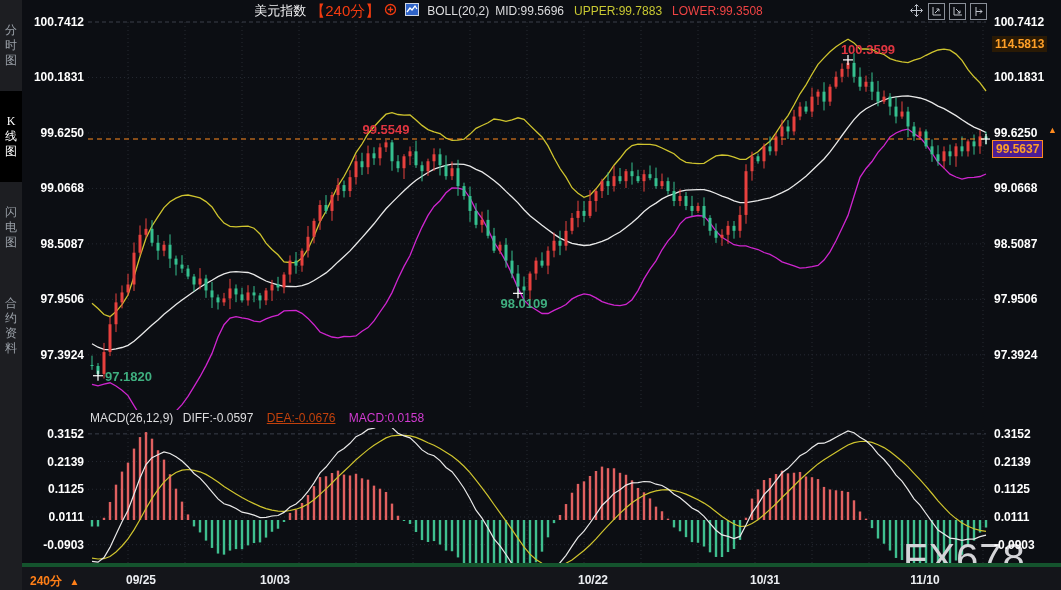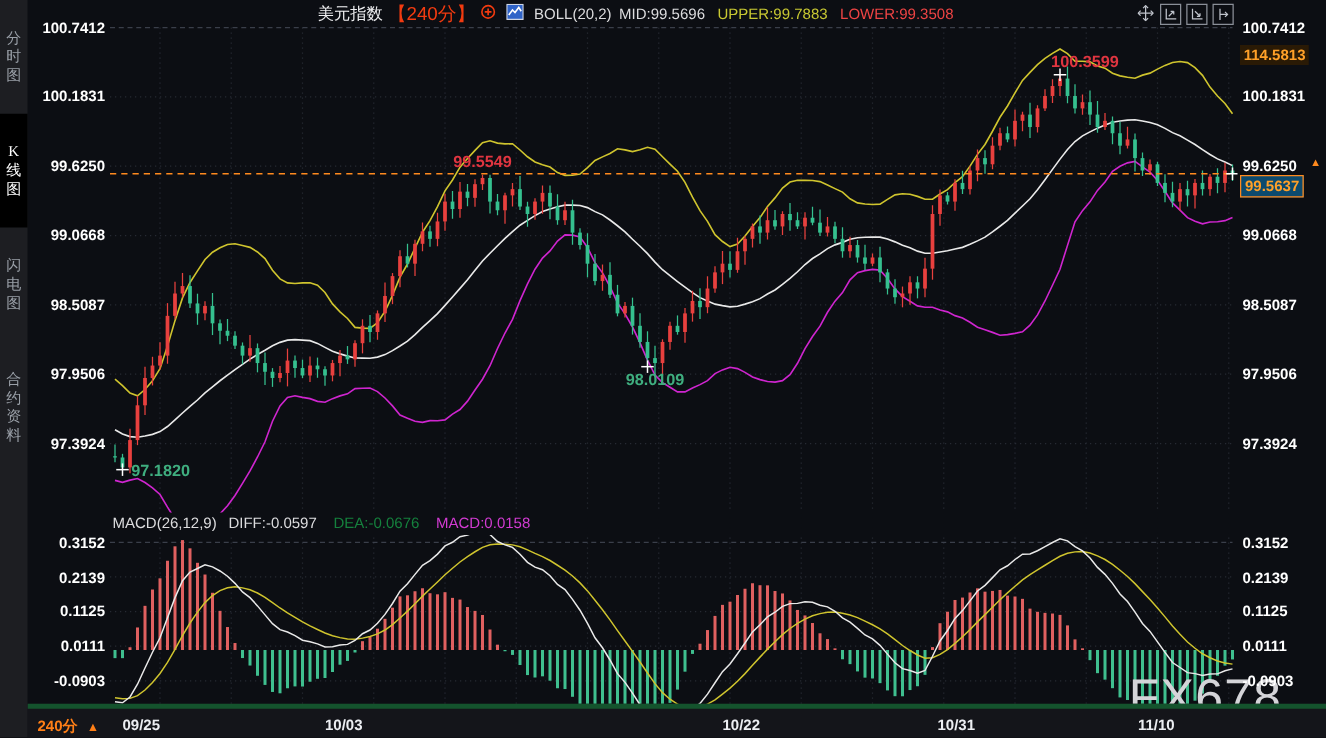--- a/index.html
+++ b/index.html
@@ -26,29 +26,29 @@
   .tb-ico{width:15px;height:15px;display:flex;align-items:center;justify-content:center;cursor:pointer;}
   .tb-box{border:1px solid #8a8f98;}
   
   .axis-label{position:absolute;font-size:12px;font-weight:bold;color:#ffffff;height:14px;line-height:14px;}
   #left-axis .axis-label{right:4px;}
   #right-axis .axis-label{left:4px;}
   #left-axis{position:absolute;left:22px;top:0;width:66px;height:590px;z-index:3;}
   #right-axis{position:absolute;left:990px;top:0;width:71px;height:590px;z-index:3;}
   .badge-high{position:absolute;left:2px;background:#2a1a05;color:#ffa028;font-size:12px;
               font-weight:bold;padding:1px 3px;}
-  .badge-cur{position:absolute;left:2px;background:#0c4a6e;color:#ffa028;font-size:12px;
+  .badge-cur{position:absolute;left:2px;background:#4c1d95;color:#ffa028;font-size:12px;
              font-weight:bold;padding:1px 3px;border:1px solid #ff8a1e;}
   .scale-arrow{position:absolute;left:58px;color:#ff8a1e;font-size:9px;line-height:9px;}
   
   #chart{position:absolute;left:88px;top:20px;z-index:1;}
   
   #macd-header{position:absolute;left:90px;top:411px;font-size:12px;white-space:nowrap;z-index:4;}
   #macd-header .m-name,#macd-header .m-diff{color:#dcdcde;}
-  #macd-header .m-dea{color:#15803d;margin-left:10px;}
+  #macd-header .m-dea{color:#c2410c;margin-left:10px;text-decoration:underline;}
   #macd-header .m-macd{color:#d23bd2;margin-left:10px;}
   #macd-header .m-diff{margin-left:6px;}
   
   #bottom-bar{position:absolute;left:22px;right:0;top:563px;height:27px;background:#14151a;
               border-top:4px solid #14532d;z-index:4;}
   #period-label{position:absolute;left:8px;top:6px;color:#ff7f17;font-size:12px;font-weight:bold;}
   #period-label .up{font-size:10px;margin-left:4px;}
   .x-date{position:absolute;top:6px;transform:translateX(-50%);font-size:12px;font-weight:bold;color:#eceef2;}
   #session-box{position:absolute;top:3px;transform:translateX(-50%);background:#5d4d26;
                border:1px solid #6a6048;color:#ffffff;font-size:12px;font-weight:bold;
@@ -693,20 +693,20 @@
   <span class="m-diff">DIFF:-0.0597</span>
   <span class="m-dea">DEA:-0.0676</span>
   <span class="m-macd">MACD:0.0158</span>
 </div>
 
 <div id="bottom-bar">
   <span id="period-label">
     <span>240分</span>
     <span class="up">▲</span>
   </span>
-<span class="x-date" style="left: 91px; text-align: center;">09/25</span>
+<span class="x-date" style="left: 119px; text-align: center;">09/25</span>
     <span class="x-date" style="left: 253px;">10/03</span>
     <span class="x-date" style="left: 571px;">10/22</span>
     <span class="x-date" style="left: 743px;">10/31</span>
     <span class="x-date" style="left: 903px;">11/10</span>
   </div>
 
 <div id="watermark">FX678</div>
 
 </body></html>

